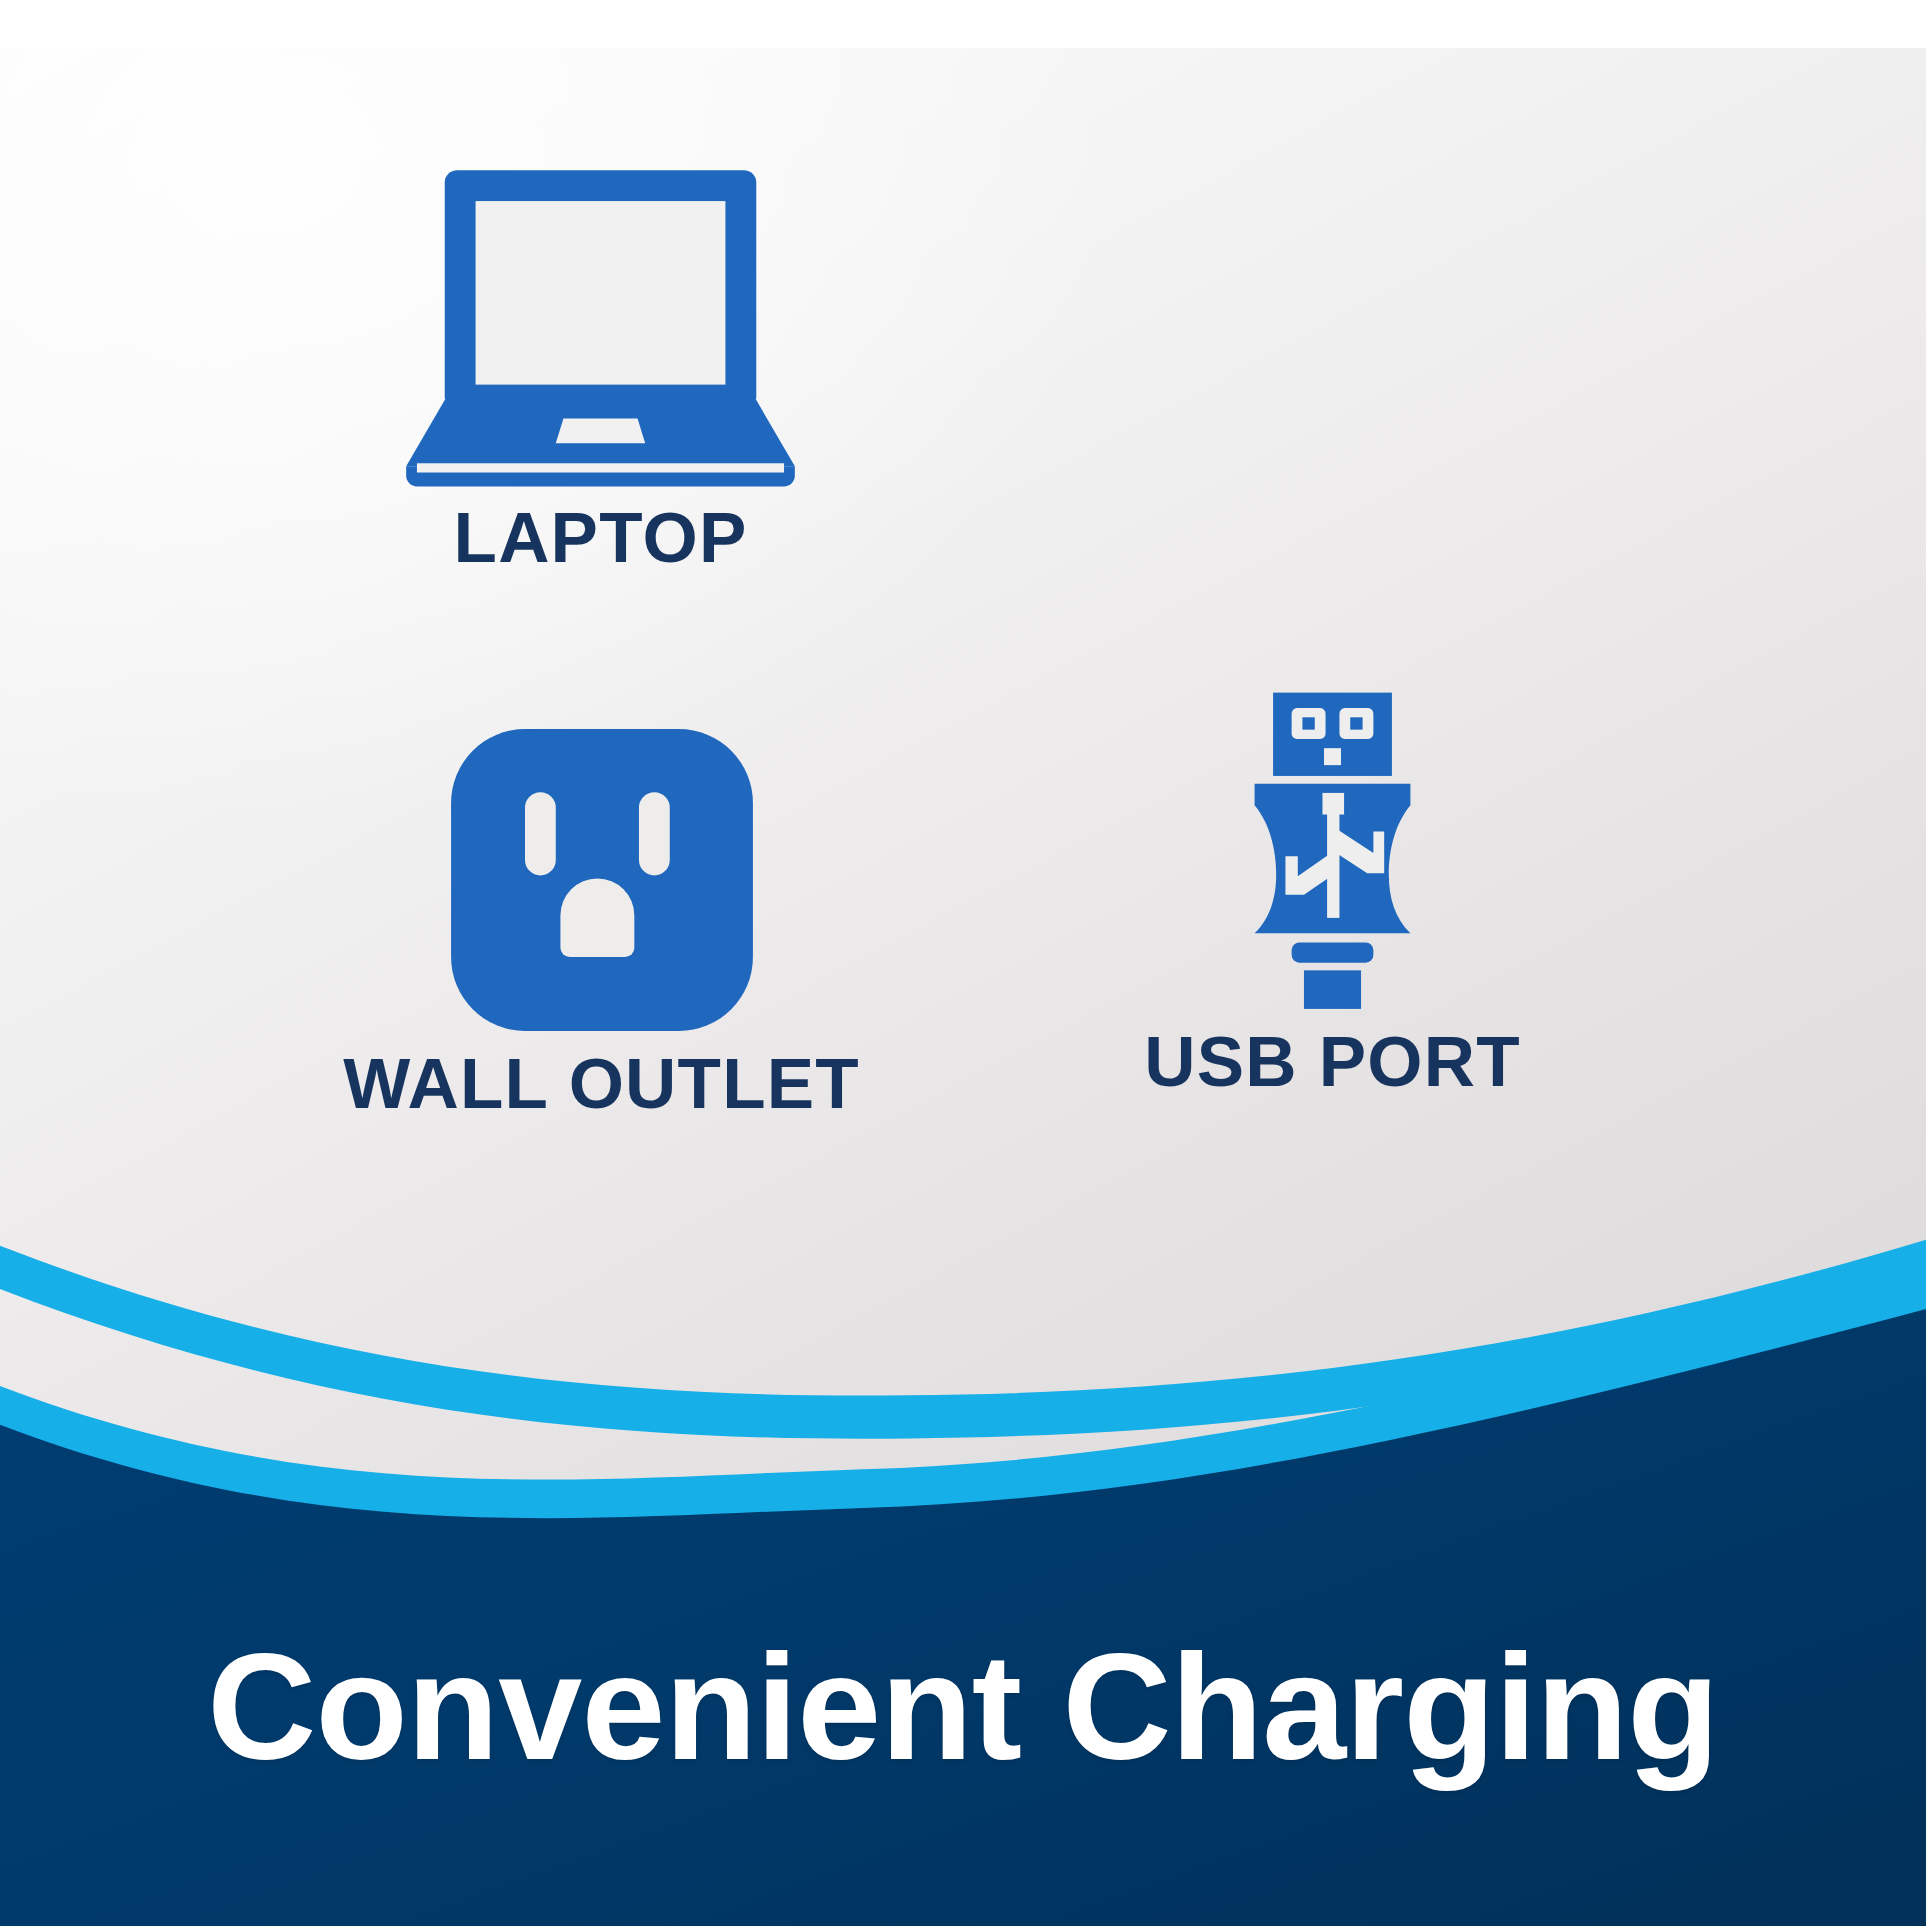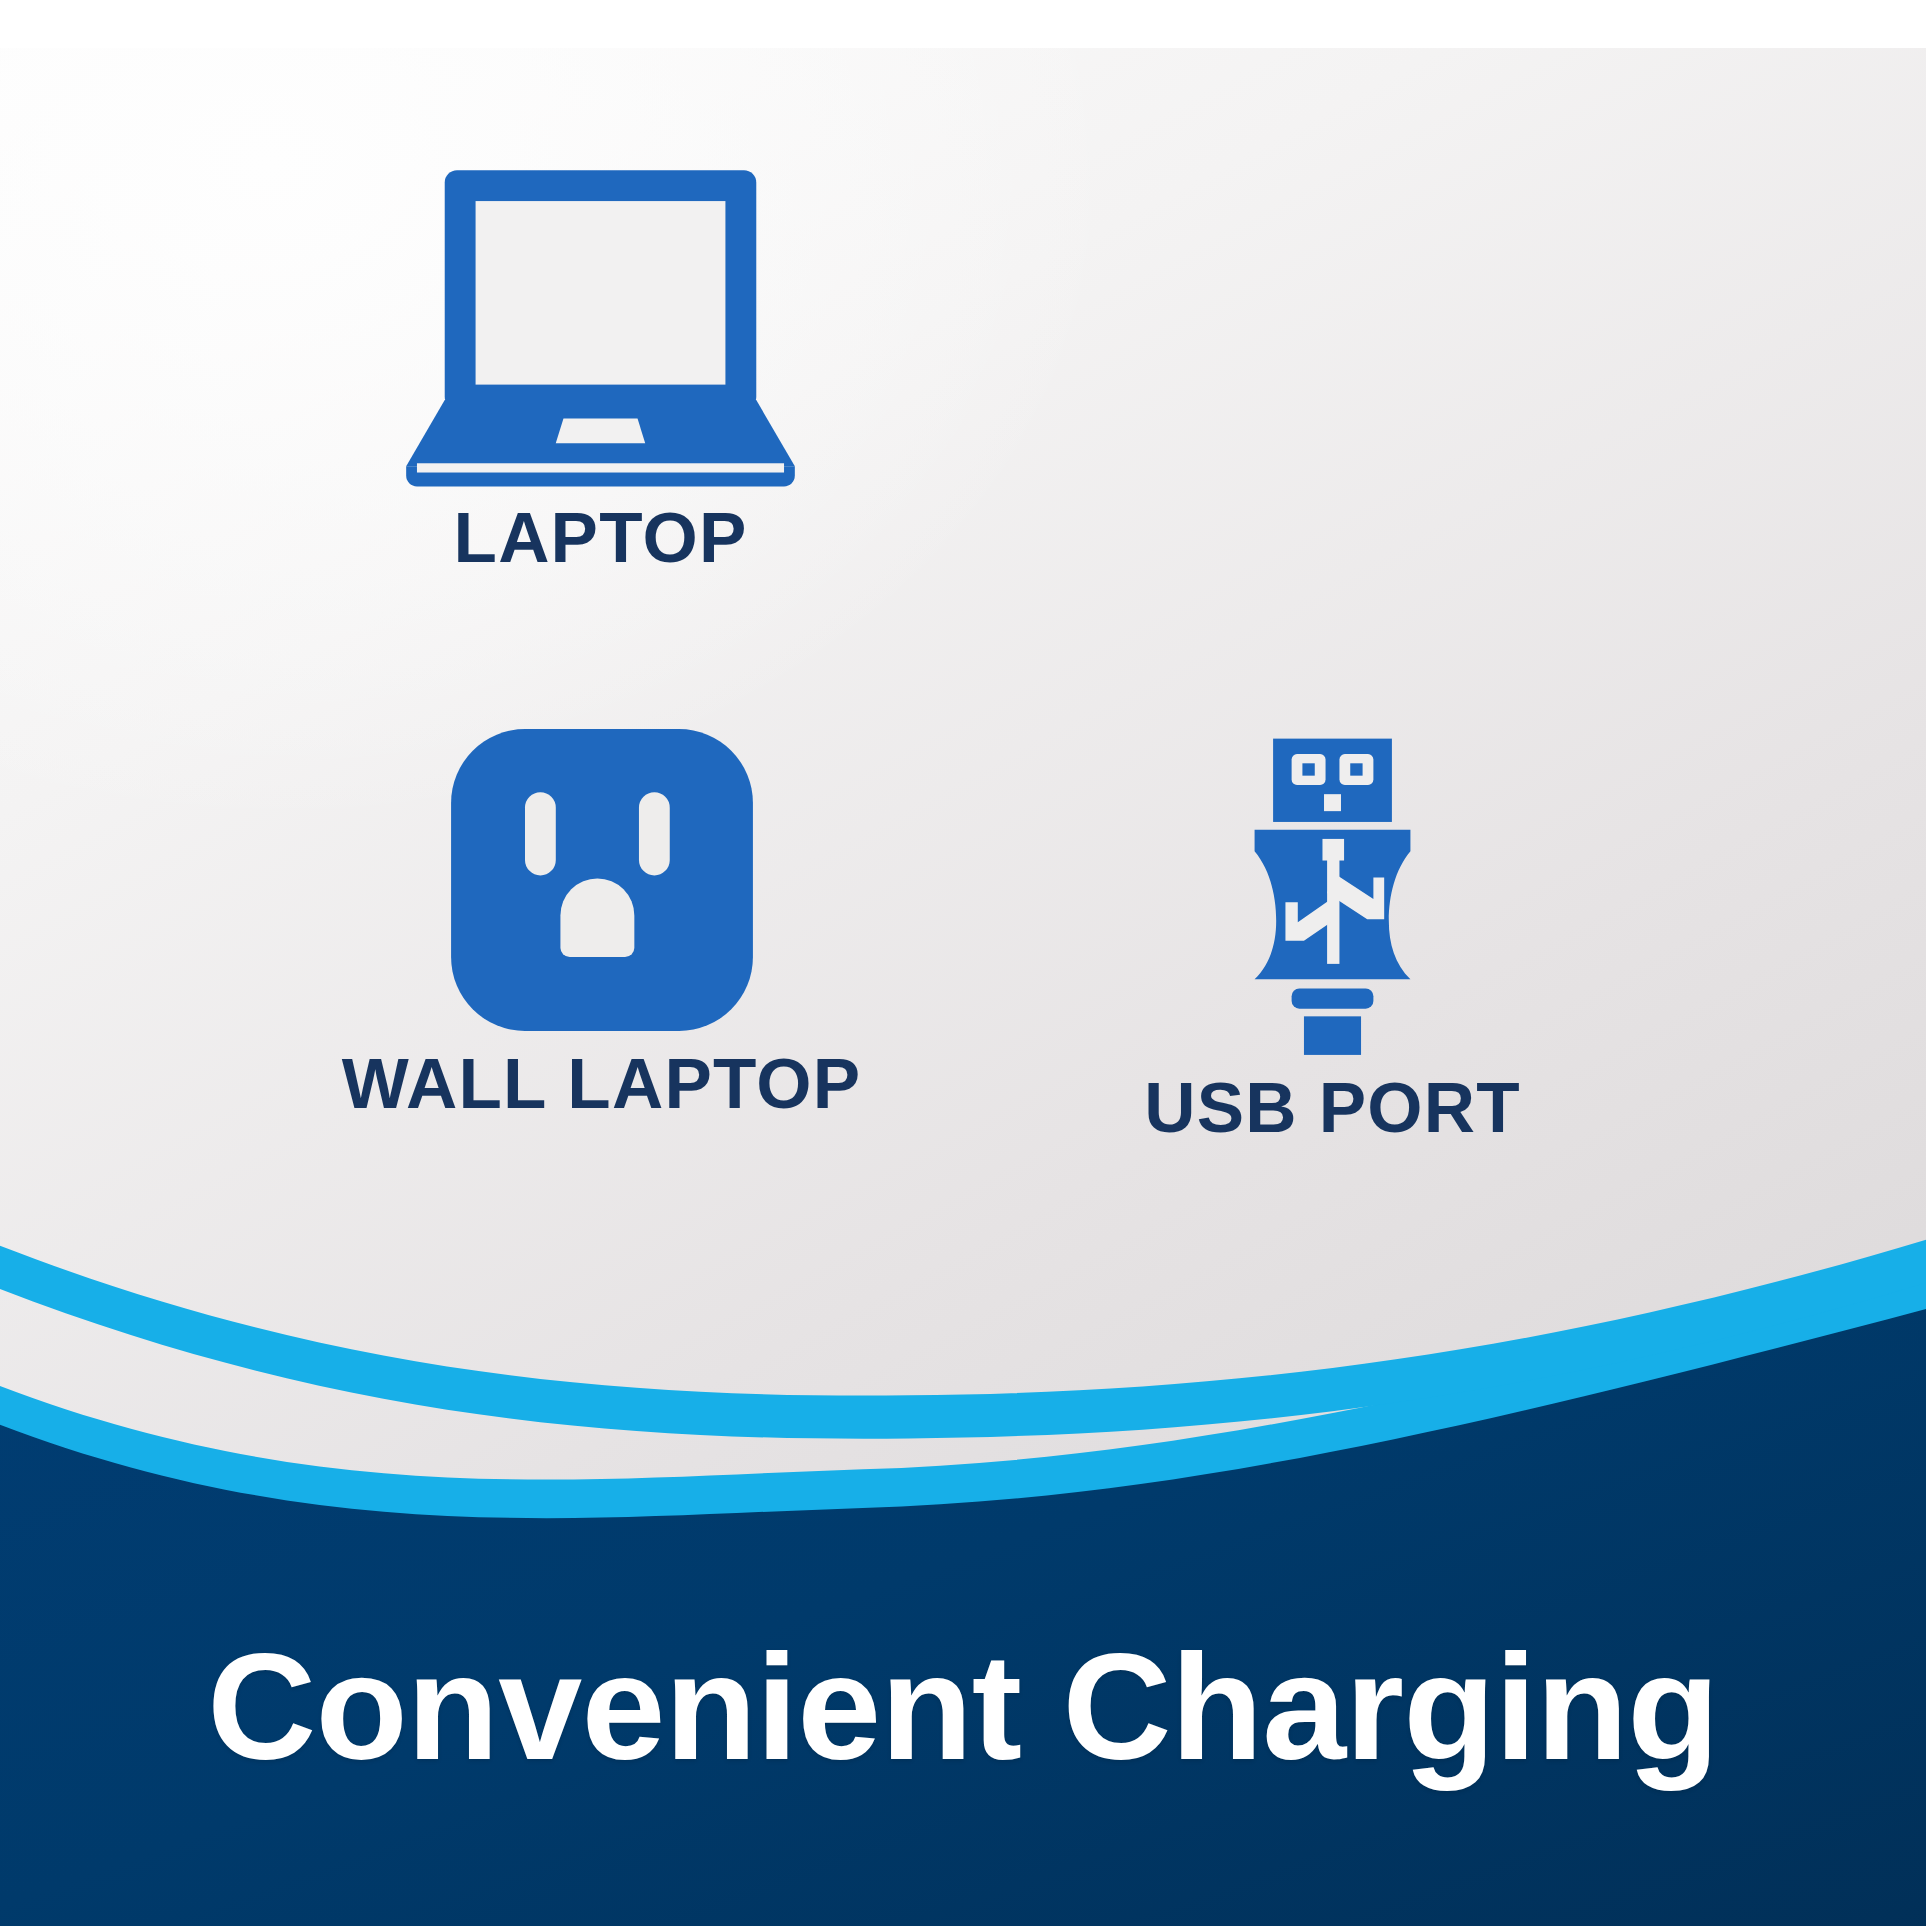--- a/index.html
+++ b/index.html
@@ -30,21 +30,21 @@
   }
   .cell {
     position: absolute;
     display: flex;
     flex-direction: column;
     align-items: center;
   }
   .cell-laptop { left: 254px;  top: 116px;  width: 693px; }
   .cell-car    { left: 1009px; top: 116px;  width: 693px; }
   .cell-outlet { left: 193px;  top: 678px;  width: 817px; }
-  .cell-usb    { left: 986px; top: 686px;  width: 693px; }
+  .cell-usb    { left: 986px; top: 640px;  width: 693px; }
 
   .icon-box {
     display: flex;
     align-items: center;
     justify-content: center;
   }
   .icon-box svg { display: block; }
 
   .cell-label {
     margin-top: 14px;
@@ -117,21 +117,21 @@
           <rect x="248" y="86" width="40" height="108" rx="20" ry="20" fill="#EEEDEC"></rect>
           <path d="M146 288
                    L146 246
                    a48 48 0 0 1 96 0
                    L242 288
                    a12 12 0 0 1 -12 12
                    L158 300
                    a12 12 0 0 1 -12 -12 Z" fill="#EEEDEC"></path>
         </svg>
       </div>
-      <div class="cell-label">WALL LAPTOP</div>
+      <div class="cell-label">WALL OUTLET</div>
     </div>
 
     <div class="cell cell-usb">
       <div class="icon-box">
         <svg width="193" height="324" viewBox="0 0 250 420" aria-hidden="true">
 
           <rect x="48" y="6" width="154" height="108" fill="#1F68BE"></rect>
           <rect x="72" y="26" width="44" height="40" rx="7" ry="7" fill="#EFEEEE"></rect>
           <rect x="134" y="26" width="44" height="40" rx="7" ry="7" fill="#EFEEEE"></rect>
           <rect x="86" y="38" width="16" height="16" fill="#1F68BE"></rect>

